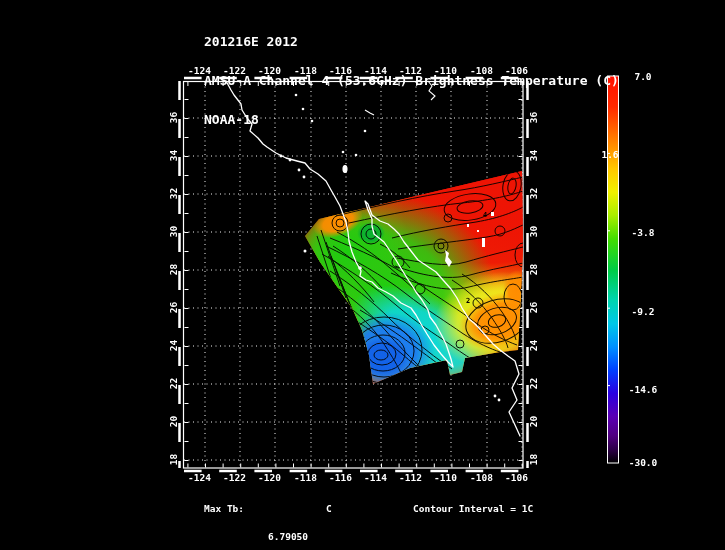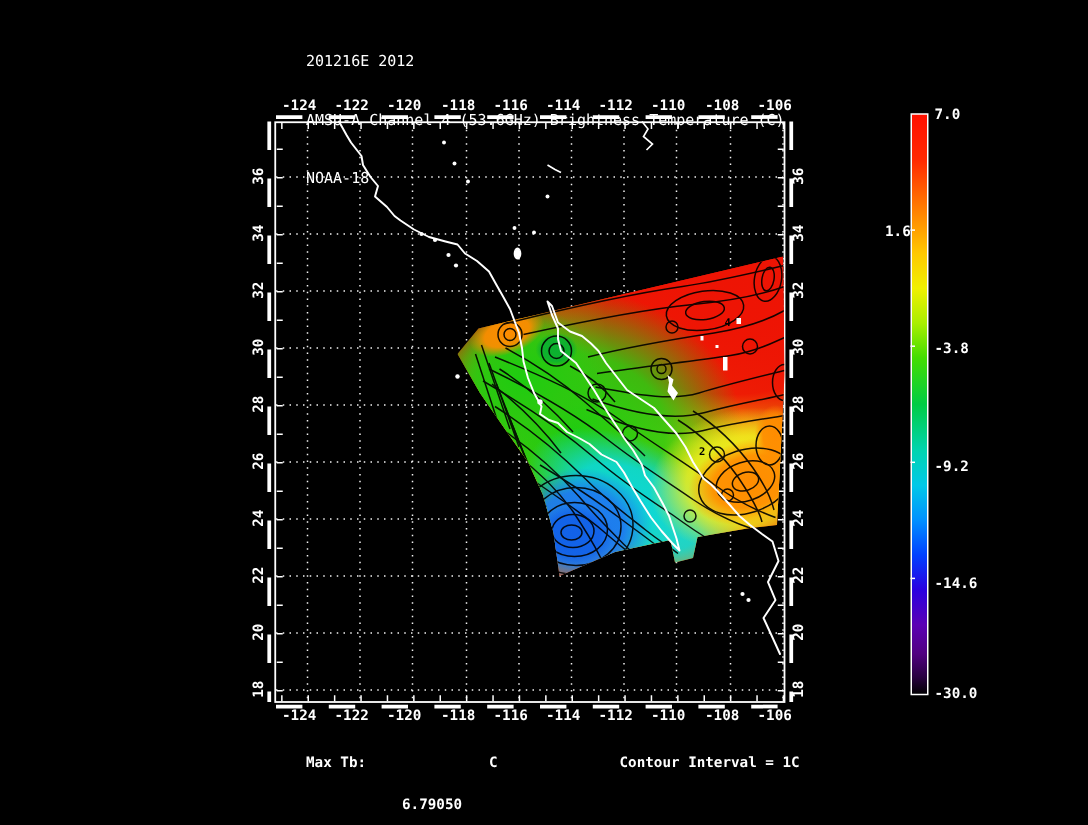--- a/index.html
+++ b/index.html
@@ -1,23 +1,23 @@
 <!DOCTYPE html>
 <html><head>
 <meta charset="utf-8">
 <style>
   html,body{margin:0;padding:0;background:#000;}
   #canvas{position:relative;width:725px;height:550px;background:#000;overflow:hidden;
           font-family:"DejaVu Sans Mono","Liberation Mono",monospace;}
   .txt{position:absolute;color:#fff;font-size:9.5px;font-weight:bold;line-height:11px;white-space:pre;}
   .title-line{position:static;}
-  #title-block{position:absolute;left:204px;top:9px;color:#fff;font-size:10px;font-weight:normal;line-height:13px;white-space:pre;}
+  #title-block{position:absolute;left:204px;top:9px;color:#fff;font-size:13px;font-weight:bold;line-height:13px;white-space:pre;}
   .lon{width:34px;}
   .lat{width:30px;text-align:center;transform:rotate(-90deg);}
-  .cbl{width:40px;text-align:left;}
+  .cbl{width:40px;text-align:center;}
   svg{position:absolute;left:0;top:0;}
 </style>
 </head>
 <body>
 
 <div id="canvas">
 
   <svg width="725" height="550" viewBox="0 0 725 550">
     <defs>
       <clipPath id="swathClip">

